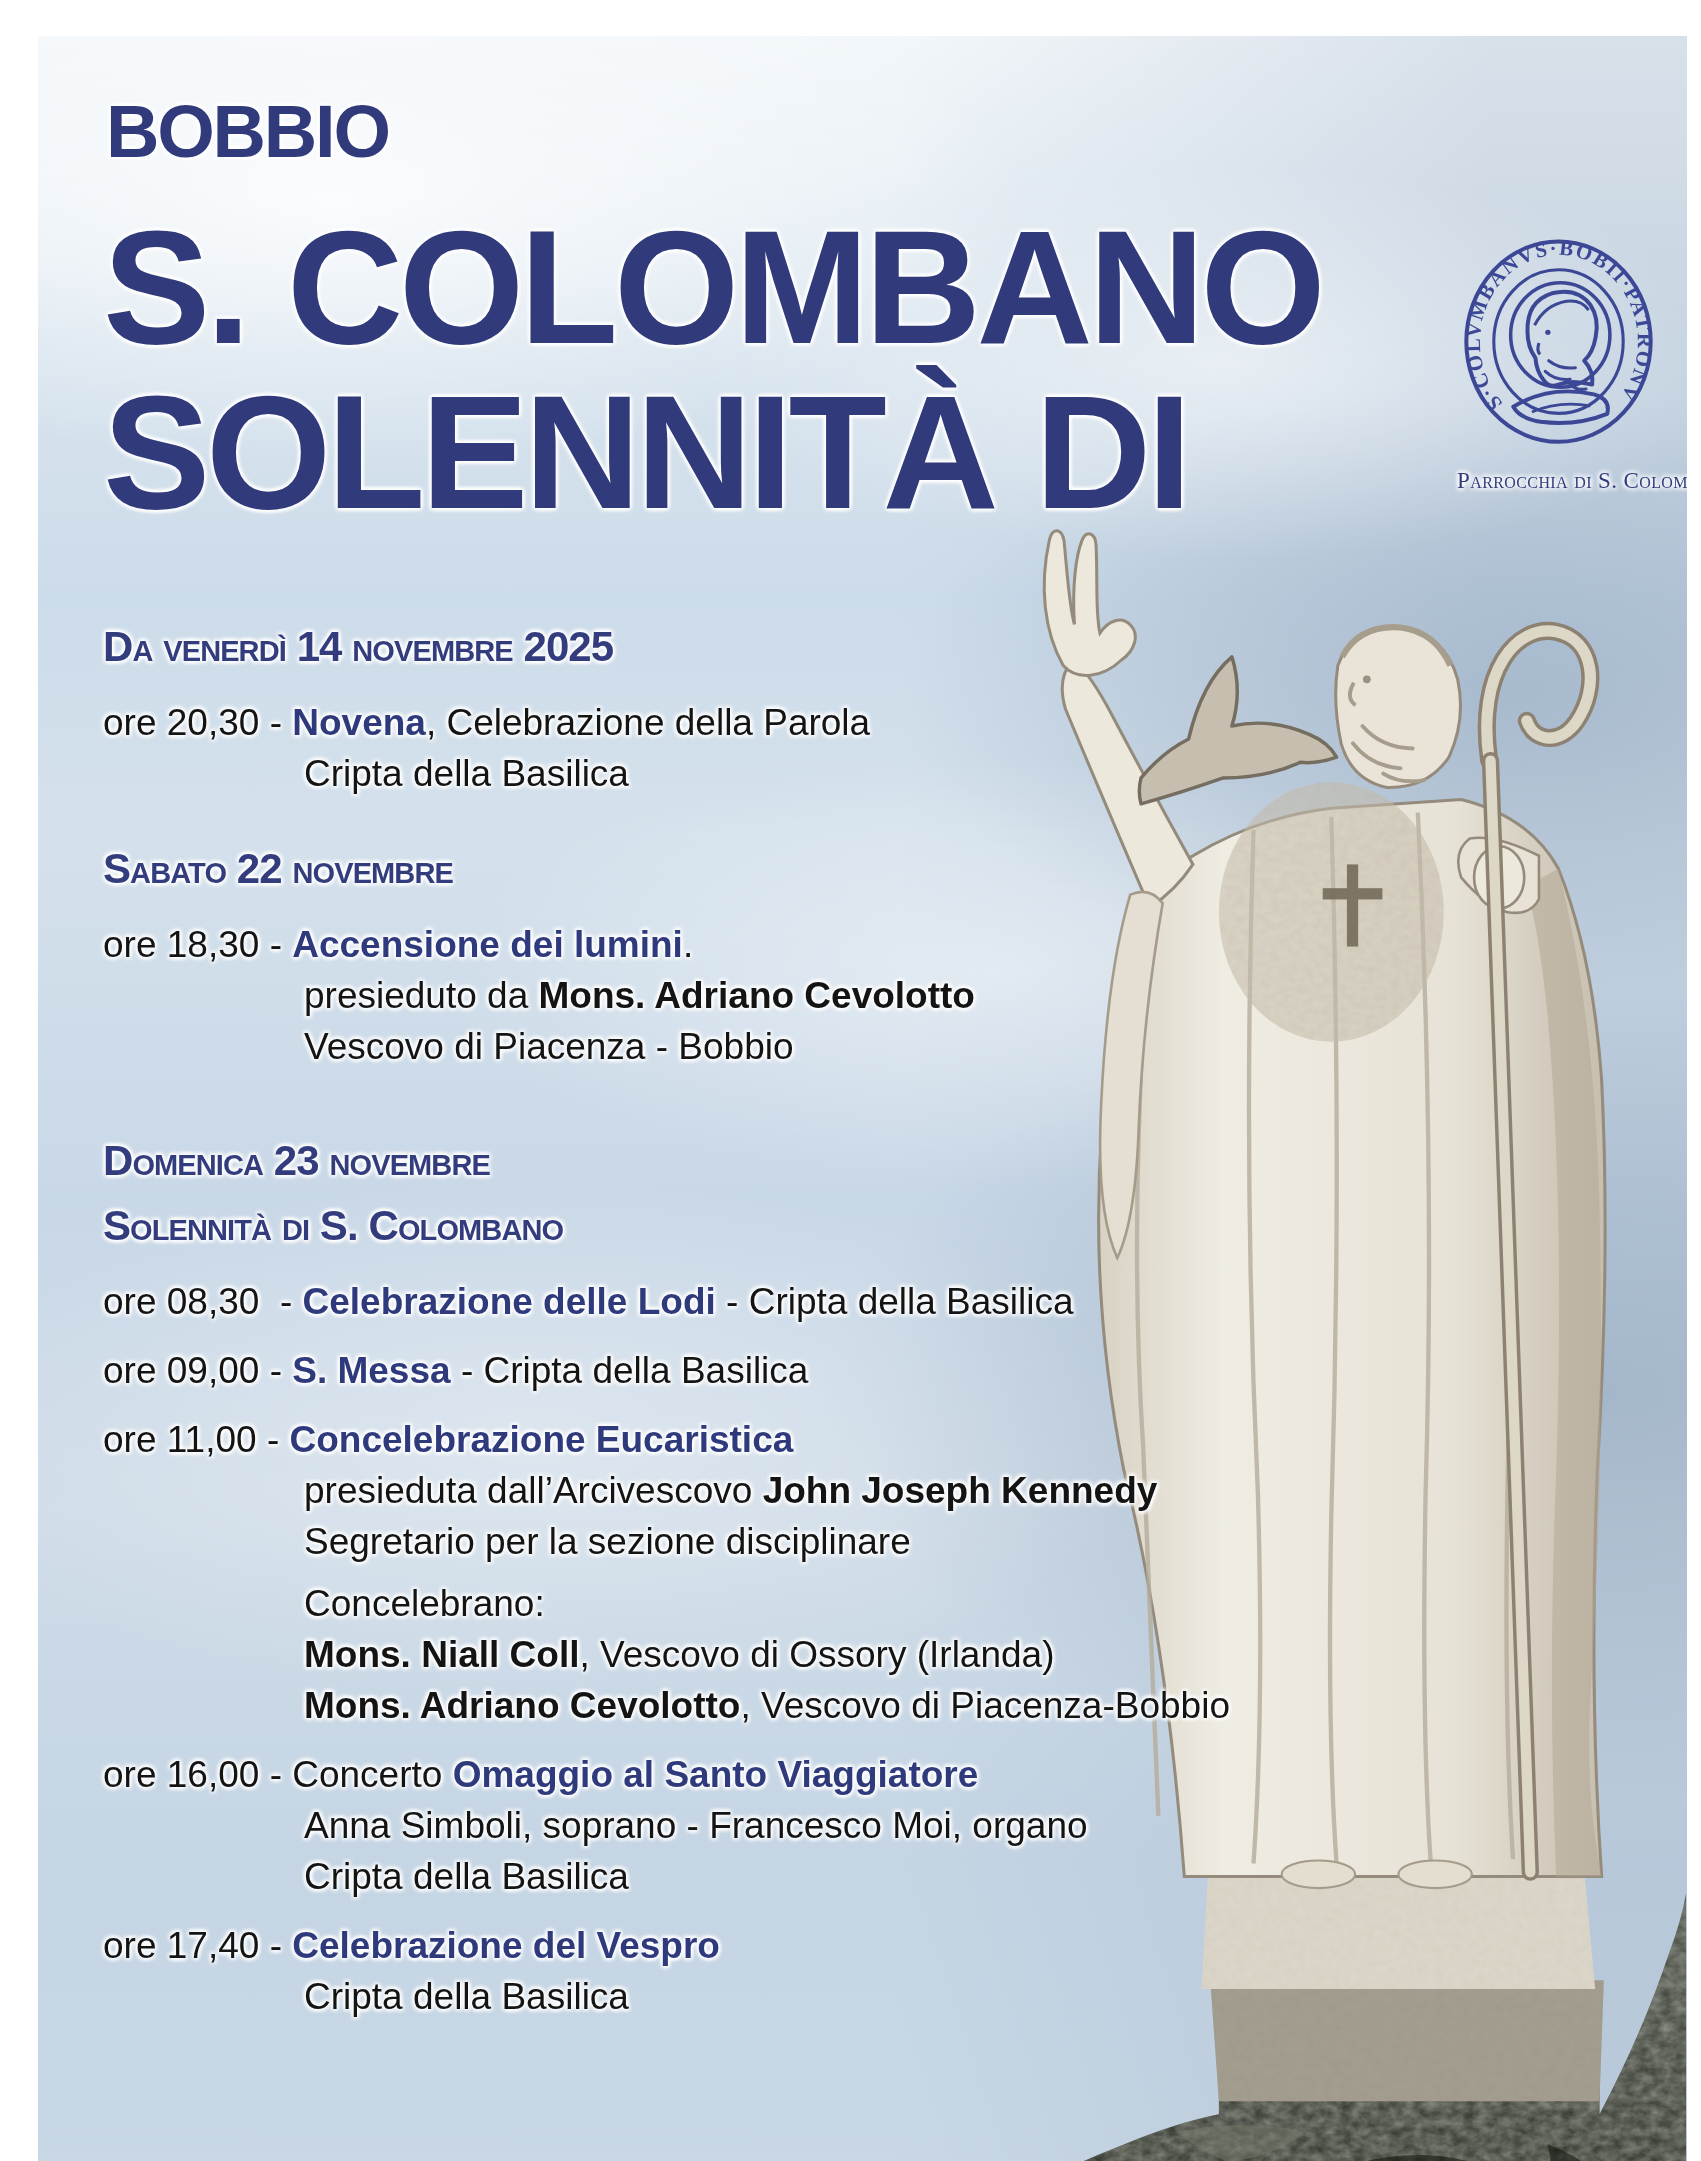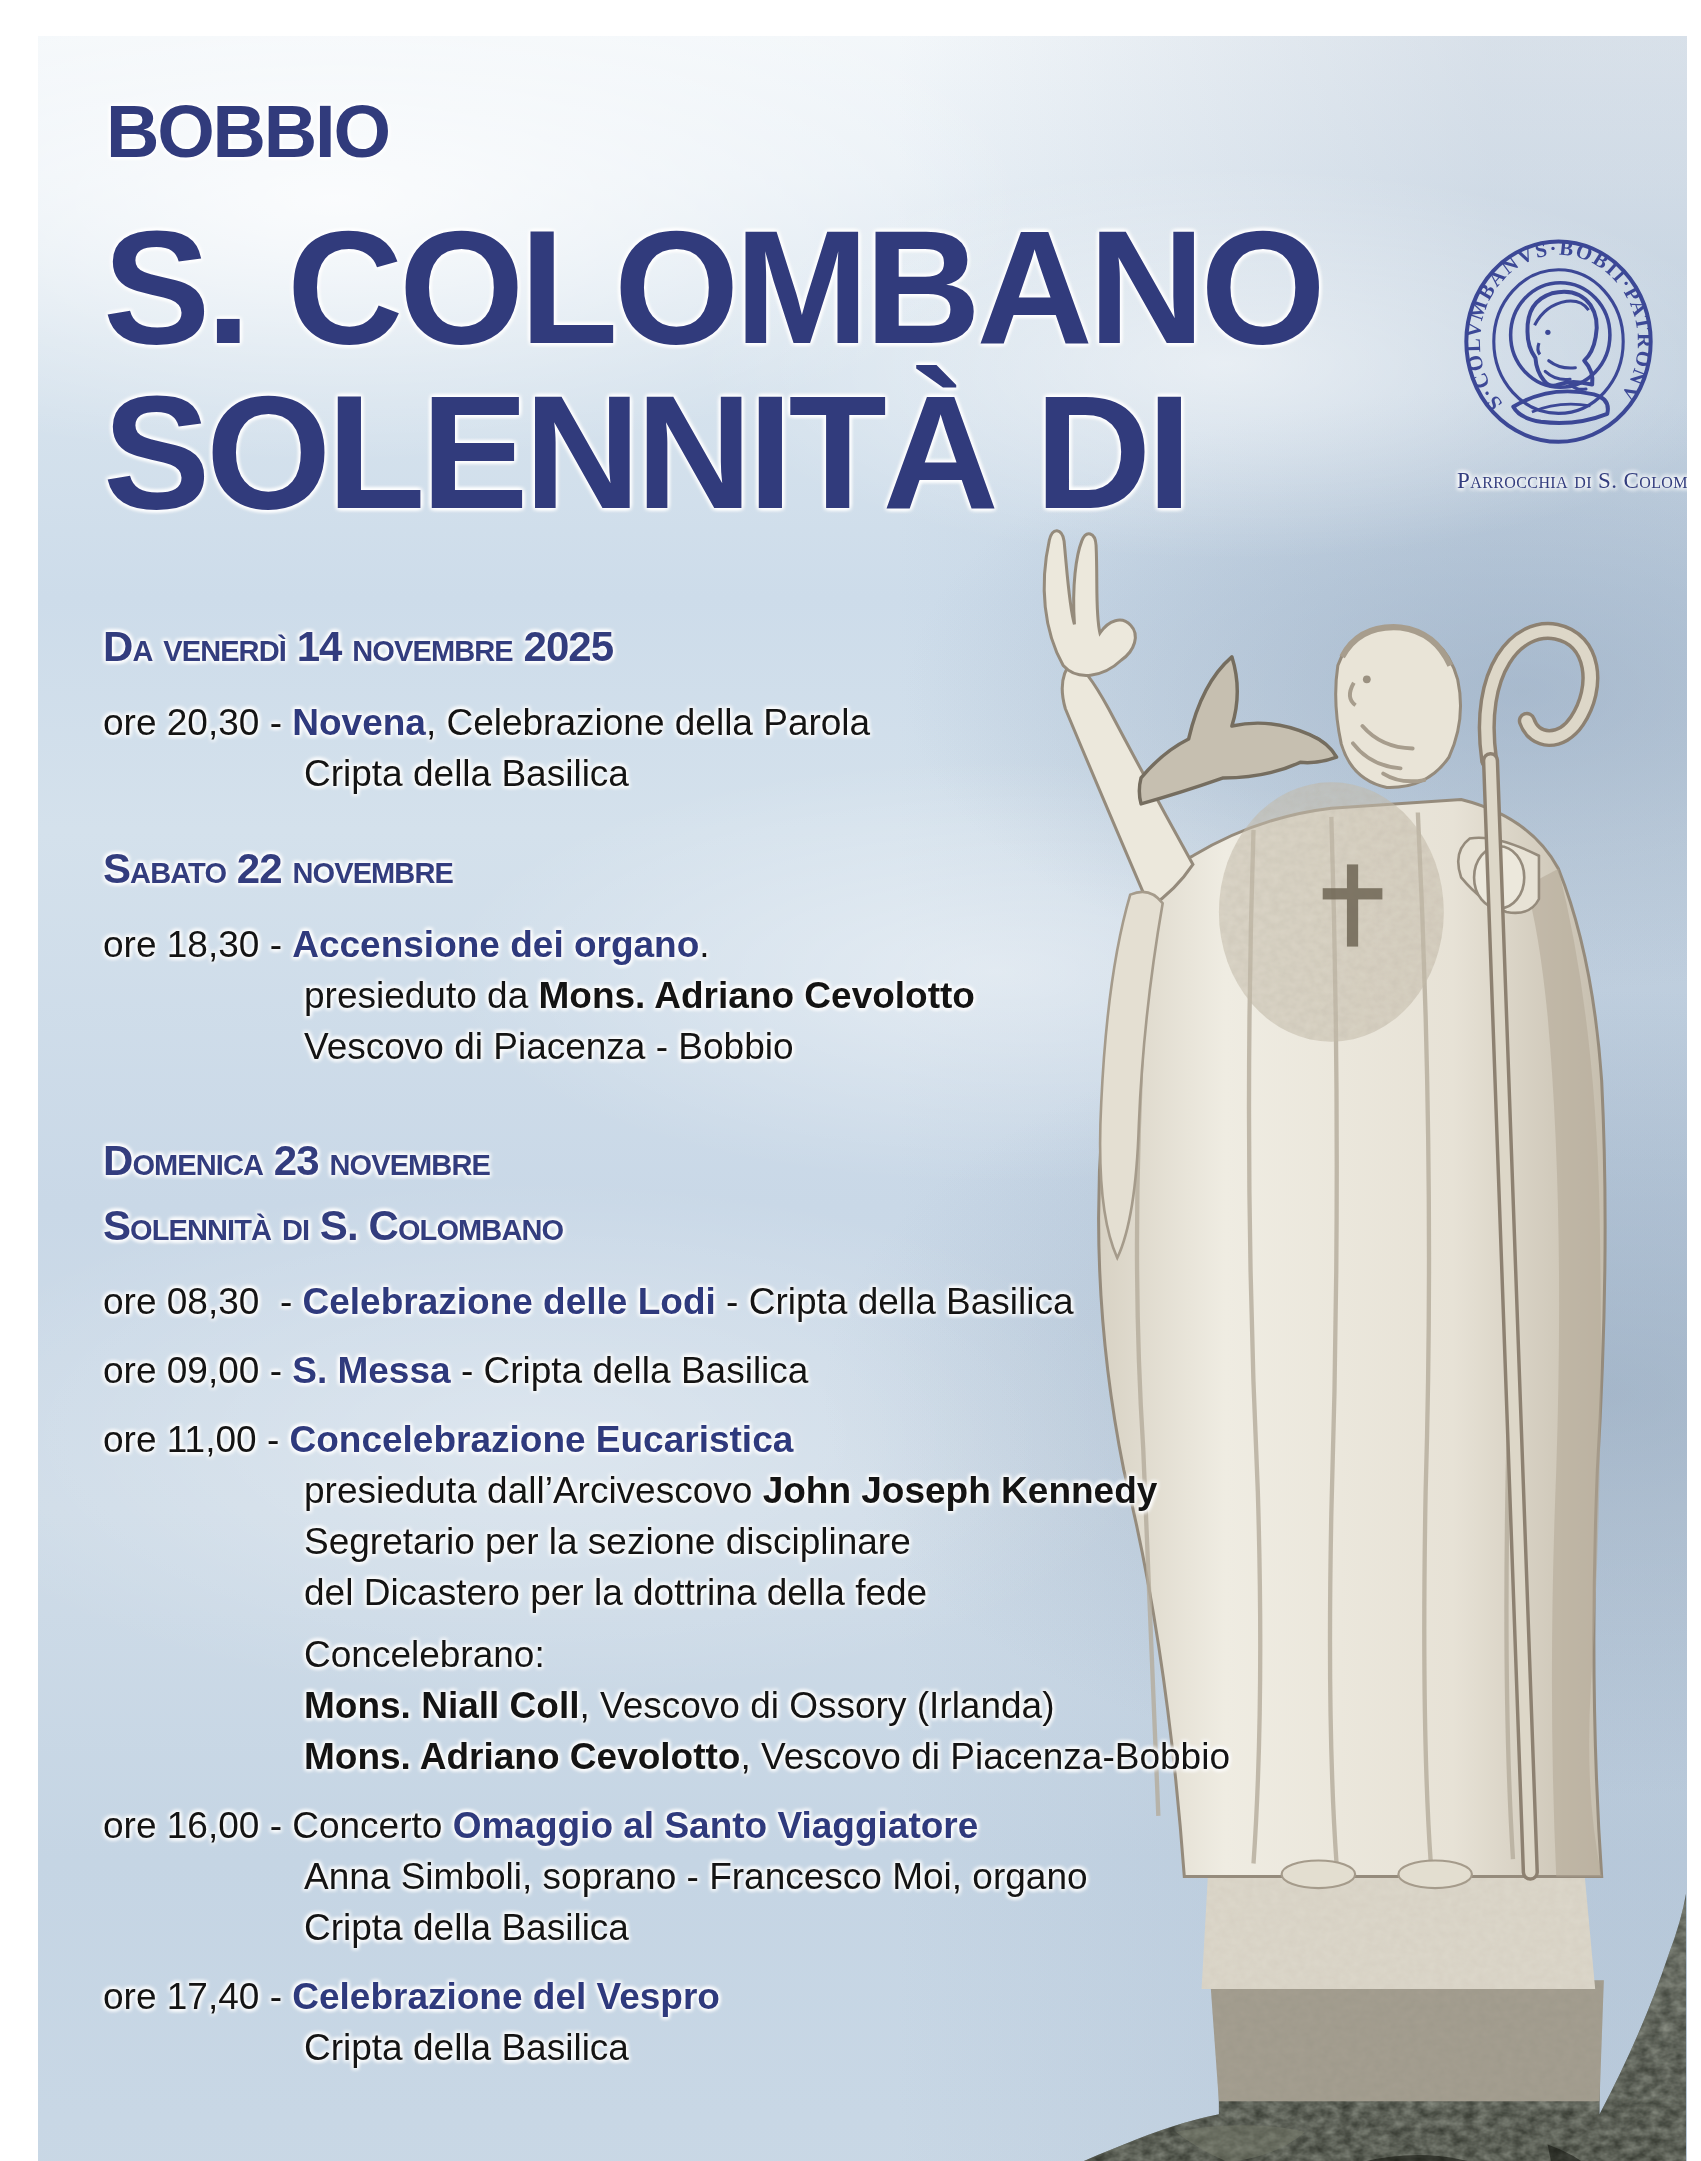--- a/index.html
+++ b/index.html
@@ -193,33 +193,32 @@
   </svg>
 
   <div class="schedule glow">
       <div class="section">
         <div class="heading">Da venerdì 14 novembre 2025</div>
         <div class="line event"><span>ore 20,30 - </span><span class="seg-blue">Novena</span><span>, Celebrazione della Parola</span></div>
         <div class="line cont"><span>Cripta della Basilica</span></div>
       </div>
       <div class="section">
         <div class="heading">Sabato 22 novembre</div>
-        <div class="line event"><span>ore 18,30 - </span><span class="seg-blue">Accensione dei organo</span><span>.</span></div>
+        <div class="line event"><span>ore 18,30 - </span><span class="seg-blue">Accensione dei lumini</span><span>.</span></div>
         <div class="line cont"><span>presieduto da </span><span class="seg-bold">Mons. Adriano Cevolotto</span></div>
         <div class="line cont"><span>Vescovo di Piacenza - Bobbio</span></div>
       </div>
       <div class="section big-gap">
         <div class="heading">Domenica 23 novembre</div>
         <div class="heading">Solennità di S. Colombano</div>
         <div class="line event"><span>ore 08,30  - </span><span class="seg-blue">Celebrazione delle Lodi</span><span> - Cripta della Basilica</span></div>
         <div class="line event"><span>ore 09,00 - </span><span class="seg-blue">S. Messa</span><span> - Cripta della Basilica</span></div>
         <div class="line event"><span>ore 11,00 - </span><span class="seg-blue">Concelebrazione Eucaristica</span></div>
         <div class="line cont"><span>presieduta dall’Arcivescovo </span><span class="seg-bold">John Joseph Kennedy</span></div>
         <div class="line cont"><span>Segretario per la sezione disciplinare</span></div>
-        <div class="line cont"><span>del Dicastero per la dottrina della fede</span></div>
         <div class="line cont gap"><span>Concelebrano:</span></div>
         <div class="line cont"><span class="seg-bold">Mons. Niall Coll</span><span>, Vescovo di Ossory (Irlanda)</span></div>
         <div class="line cont"><span class="seg-bold">Mons. Adriano Cevolotto</span><span>, Vescovo di Piacenza-Bobbio</span></div>
         <div class="line event"><span>ore 16,00 - Concerto </span><span class="seg-blue">Omaggio al Santo Viaggiatore</span></div>
         <div class="line cont"><span>Anna Simboli, soprano - Francesco Moi, organo</span></div>
         <div class="line cont"><span>Cripta della Basilica</span></div>
         <div class="line event"><span>ore 17,40 - </span><span class="seg-blue">Celebrazione del Vespro</span></div>
         <div class="line cont"><span>Cripta della Basilica</span></div>
       </div>
     </div>

